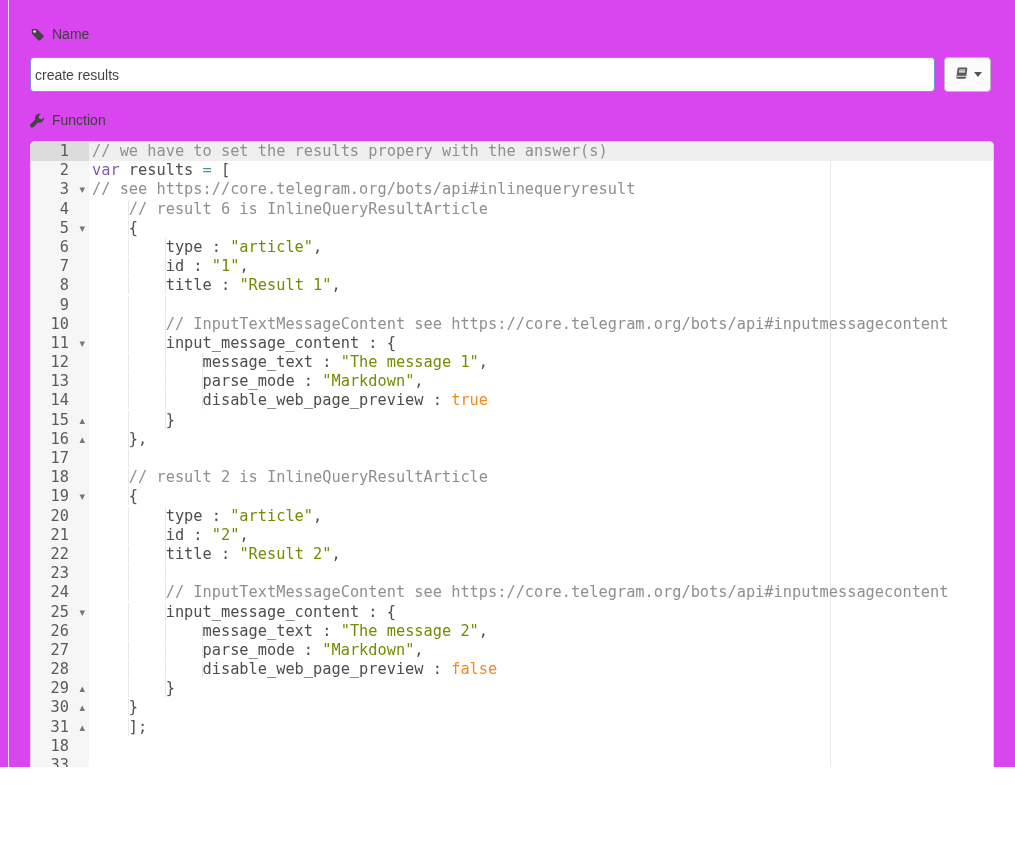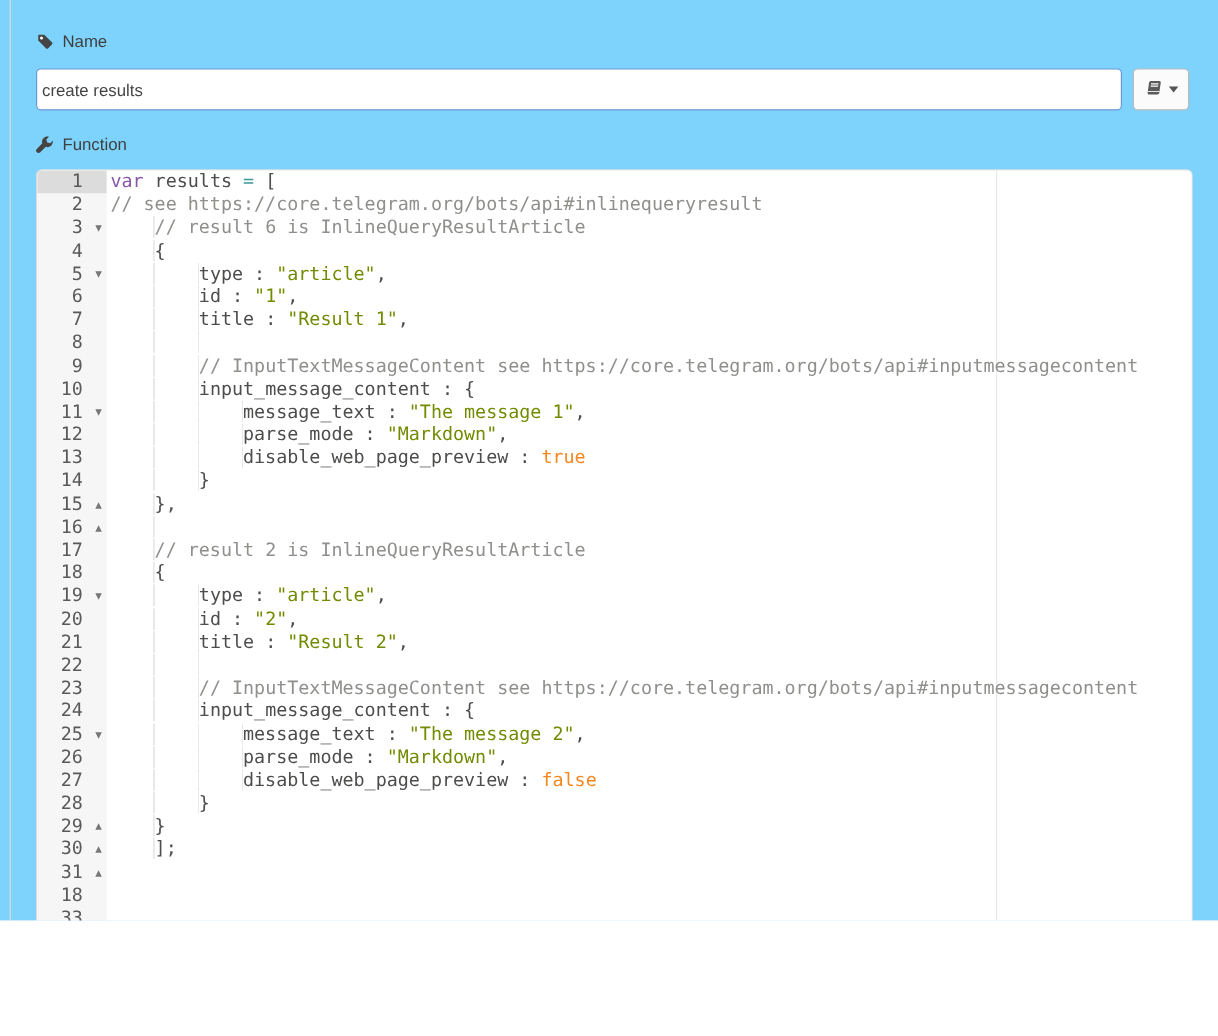--- a/index.html
+++ b/index.html
@@ -5,21 +5,21 @@
   :root{
     --c-default:#4d4d4c; --c-comment:#8e908c; --c-string:#718c00;
     --c-keyword:#8959a8; --c-constant:#f5871f; --c-operator:#3e999f;
     --gutter-bg:#f6f6f6; --gutter-text:#5a5a5a;
     --active-line-bg:#efefef; --active-gutter-bg:#dcdcdc;
     --input-border:#6b98da;
   }
   *{margin:0;padding:0;box-sizing:border-box;}
   html,body{width:1015px;height:863px;overflow:hidden;background:#fff;
     font-family:"Liberation Sans","DejaVu Sans",sans-serif;}
-  .page{position:relative;width:1015px;height:767px;background:#7dd3fc;}
+  .page{position:relative;width:1015px;height:767px;background:#d946ef;}
   .tray-left-border{position:absolute;left:8px;top:0;bottom:0;width:1px;background:#d9d9d9;}
 
   .field-label{position:absolute;display:flex;align-items:center;gap:7px;
     font-size:14px;color:#3f3f3f;}
   .field-label svg{display:block;}
   .name-label{left:30px;top:26px;}
   .func-label{left:30px;top:112px;}
 
   .name-input{position:absolute;left:30px;top:57px;width:905px;height:35px;
     border:1px solid var(--input-border);border-radius:4px;outline:none;
@@ -216,20 +216,21 @@
         <div class="gutter-cell">
           <span class="num">34</span>
         </div>
         <div class="gutter-cell">
           <span class="num">35</span>
         </div>
       </div>
     <div class="editor-body" id="editor-body">
       <div class="print-margin"></div>
       <div class="code-lines" id="code-lines">
+          <div class="code-line active"><span class="tok-comment">// we have to set the results propery with the answer(s)</span></div>
           <div class="code-line"><span class="tok-keyword">var</span><span class="tok-default"> results </span><span class="tok-operator">=</span><span class="tok-default"> [</span></div>
           <div class="code-line"><span class="tok-comment">// see https://core.telegram.org/bots/api#inlinequeryresult</span></div>
           <div class="code-line"><span class="indent">    </span><span class="tok-comment">// result 6 is InlineQueryResultArticle</span></div>
           <div class="code-line"><span class="indent">    </span><span class="tok-default">{</span></div>
           <div class="code-line"><span class="indent">        </span><span class="tok-default">type : </span><span class="tok-string">"article"</span><span class="tok-default">,</span></div>
           <div class="code-line"><span class="indent">        </span><span class="tok-default">id : </span><span class="tok-string">"1"</span><span class="tok-default">,</span></div>
           <div class="code-line"><span class="indent">        </span><span class="tok-default">title : </span><span class="tok-string">"Result 1"</span><span class="tok-default">,</span></div>
           <div class="code-line"><span class="indent">        </span></div>
           <div class="code-line"><span class="indent">        </span><span class="tok-comment">// InputTextMessageContent see https://core.telegram.org/bots/api#inputmessagecontent</span></div>
           <div class="code-line"><span class="indent">        </span><span class="tok-default">input_message_content : {</span></div>

